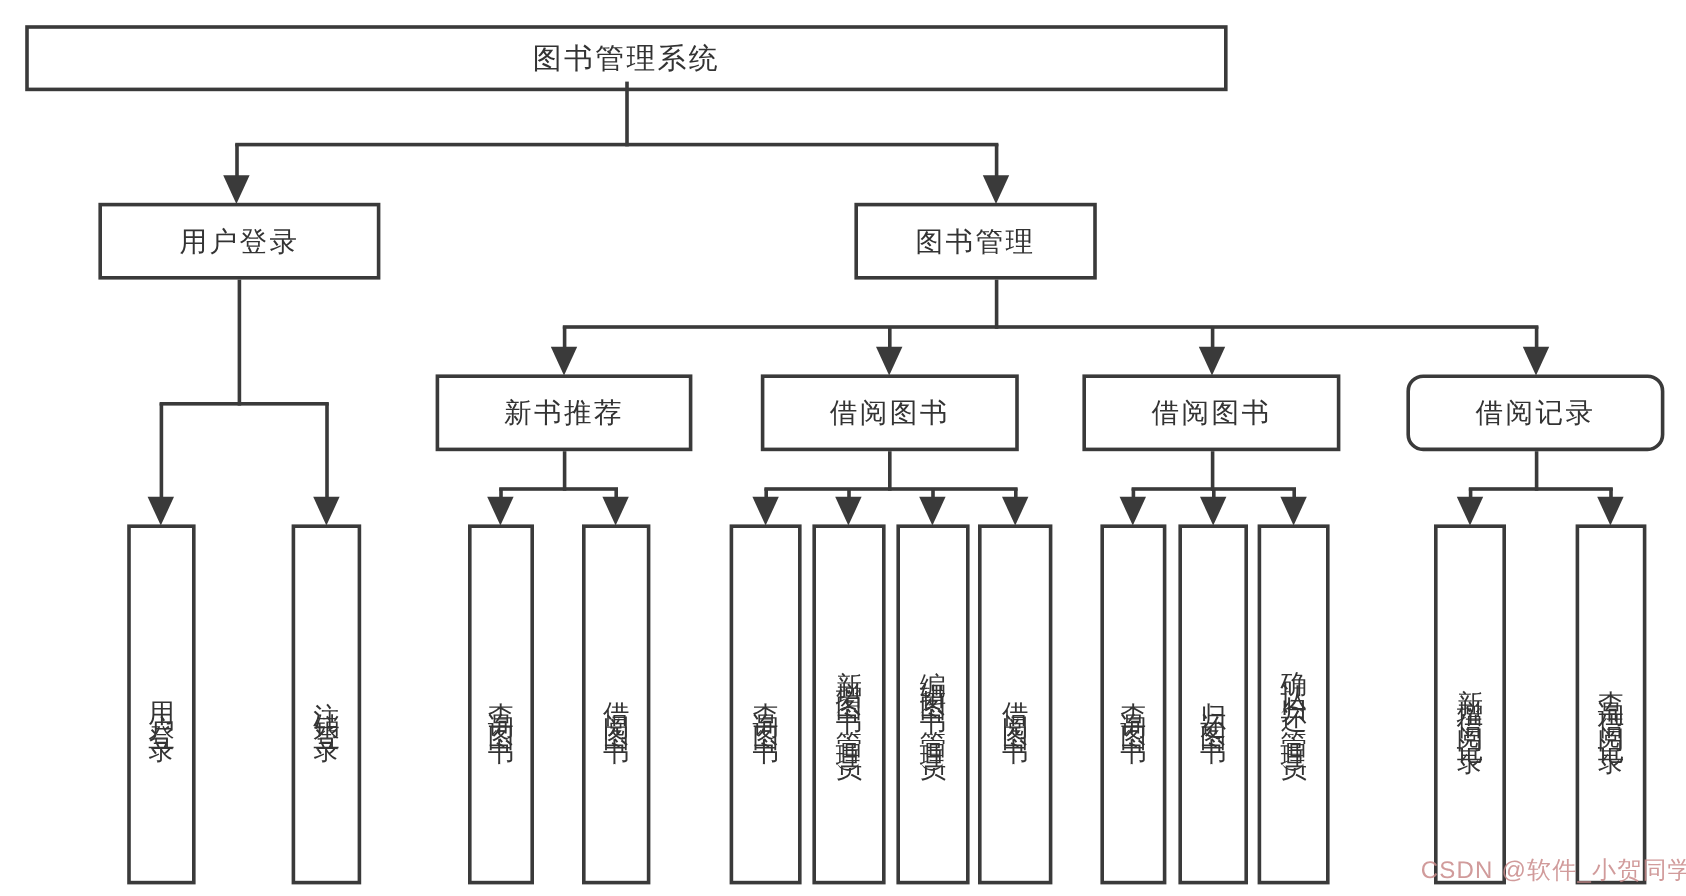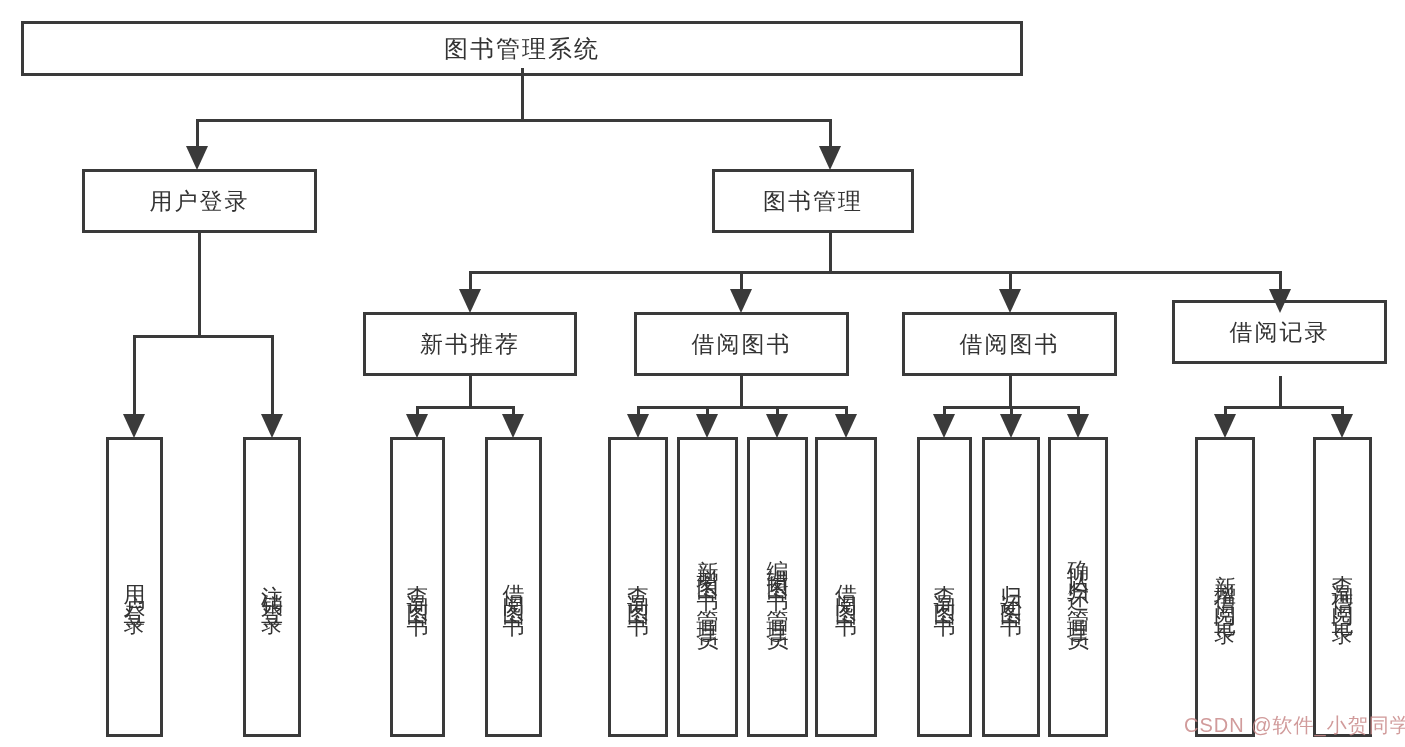--- a/index.html
+++ b/index.html
@@ -82,21 +82,21 @@
     </div>
     <div class="node h" style="left: 363px; top: 312px; width: 214px; height: 64px; text-align: center;">
       <span class="lbl">新书推荐</span>
     </div>
     <div class="node h" style="left: 634px; top: 312px; width: 215px; height: 64px;">
       <span class="lbl">借阅图书</span>
     </div>
     <div class="node h" style="left: 902px; top: 312px; width: 215px; height: 64px;">
       <span class="lbl">借阅图书</span>
     </div>
-    <div class="node h" style="left: 1172px; top: 300px; width: 215px; height: 64px;">
+    <div class="node h" style="left: 1172px; top: 312px; width: 215px; height: 64px; border-radius: 14px;">
       <span class="lbl">借阅记录</span>
     </div>
     <div class="node v" style="left: 106px; top: 437px; width: 57px; height: 300px;">
       <span class="lbl">用户登录</span>
     </div>
     <div class="node v" style="left: 243px; top: 437px; width: 58px; height: 300px;">
       <span class="lbl">注销登录</span>
     </div>
     <div class="node v" style="left: 390px; top: 437px; width: 55px; height: 300px;">
       <span class="lbl">查询图书</span>

